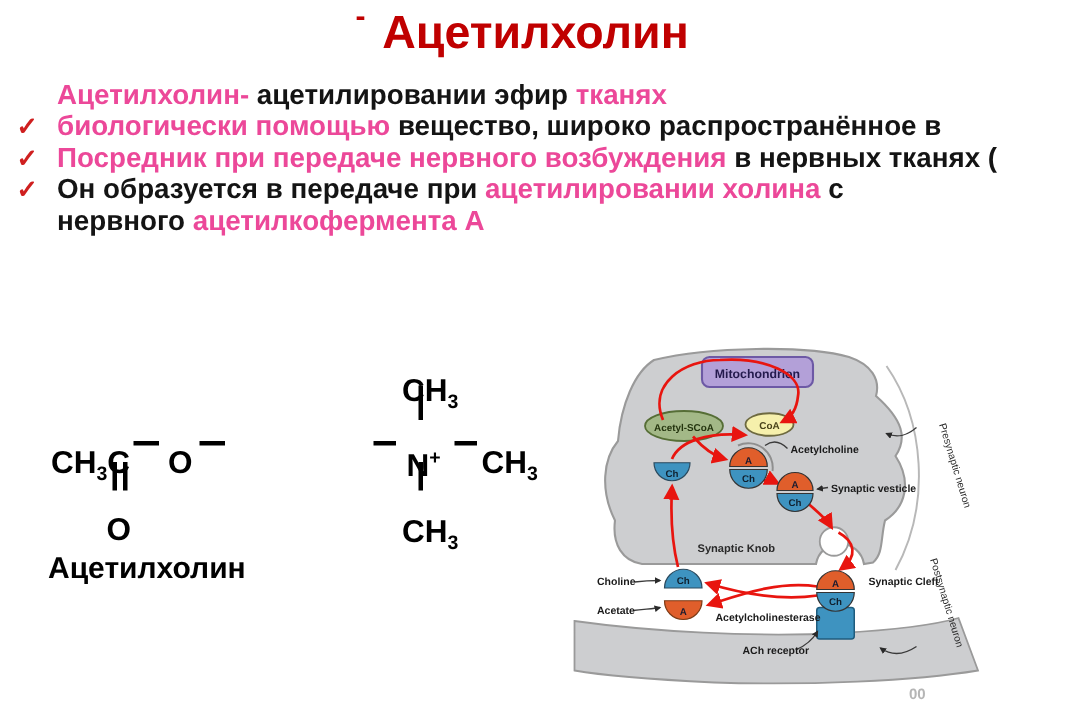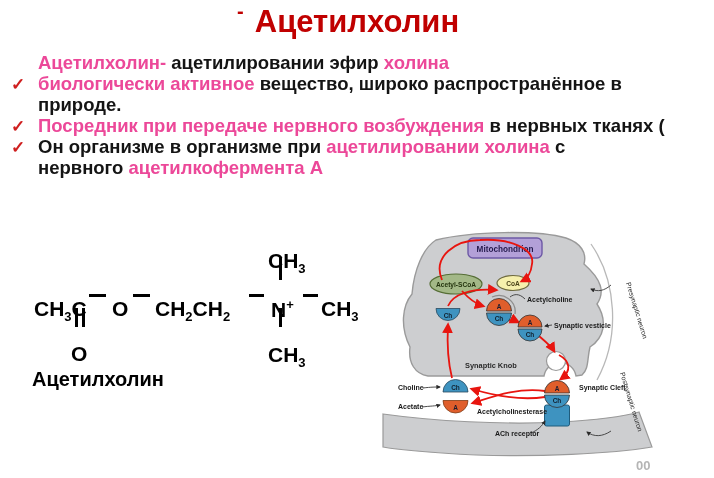--- a/index.html
+++ b/index.html
@@ -19,58 +19,56 @@
   .formula{position:absolute;left:28px;top:232px;width:350px;height:150px;
            font-weight:bold;color:#000;font-size:21px;}
   .f{position:absolute;line-height:1;white-space:nowrap;margin-top:16px;}
   .f sub{font-size:13px;}
   .f sup{font-size:13px;}
   .f-label{font-size:20px;}
   .hb{position:absolute;height:3px;background:#000;}
   .vb{position:absolute;width:2.5px;background:#000;}
   
   .diagram{position:absolute;left:378px;top:228px;}
-  .pagenum{position:absolute;left:606px;top:458px;font-size:13px;font-weight:bold;color:#b5b5b5;margin-left:30px;}
+  .pagenum{position:absolute;left:606px;top:458px;font-size:10px;font-weight:bold;color:#b5b5b5;}
 </style>
 </head>
 <body>
 
 <div class="slide">
 
   <div class="title">
     <span class="title-tick">-</span>
     <span>Ацетилхолин</span>
   </div>
 
   <div class="content">
     <div class="li">
-      <span class="red">Ацетилхолин-</span><span> ацетилировании эфир </span><span class="red">холина</span>
+      <span class="red">Ацетилхолин-</span><span> ацетилировании эфир </span><span class="red">тканях</span>
     </div>
     <div class="li">
       <span class="check">✓</span>
-      <span class="red">биологически активное</span><span> вещество, широко распространённое в</span><br>
-      <span>природе.</span>
+      <span class="red">биологически помощью</span><span> вещество, широко распространённое в</span><br>
     </div>
     <div class="li">
       <span class="check">✓</span>
       <span class="red">Посредник при передаче нервного возбуждения</span><span> в нервных тканях (</span><br>
     </div>
     <div class="li">
       <span class="check">✓</span>
-      <span>Он организме в организме при </span><span class="red">ацетилировании холина</span><span> с</span><br>
+      <span>Он образуется в передаче при </span><span class="red">ацетилировании холина</span><span> с</span><br>
       <span>нервного </span><span class="red">ацетилкофермента А</span>
     </div>
   </div>
 
   <div class="formula">
     <span class="f" style="left:6px;top:50px"><span>CH</span><sub>3</sub><span>C</span></span>
     <div class="hb" style="left:61px;top:62px;width:17px"></div>
     <span class="f" style="left:84px;top:50px"><span>O</span></span>
     <div class="hb" style="left:105px;top:62px;width:17px"></div>
-    <span class="f" style="left:127px;top:50px"><span>CH</span><sub>2</sub><span>CH</span><sub>2</sub></span>
     <div class="hb" style="left:221px;top:62px;width:15px"></div>
     <span class="f" style="left:243px;top:50px"><span>N</span><sup>+</sup></span>
     <div class="hb" style="left:275px;top:62px;width:15px"></div>
     <span class="f" style="left:293px;top:50px"><span>CH</span><sub>3</sub></span>
     <span class="f" style="left:240px;top:2px"><span>CH</span><sub>3</sub></span>
     <div class="vb" style="left:251px;top:25px;height:23px"></div>
     <div class="vb" style="left:251px;top:76px;height:19px"></div>
     <span class="f" style="left:240px;top:96px"><span>CH</span><sub>3</sub></span>
     <div class="vb" style="left:47px;top:76px;height:19px"></div>
     <div class="vb" style="left:54px;top:76px;height:19px"></div>

